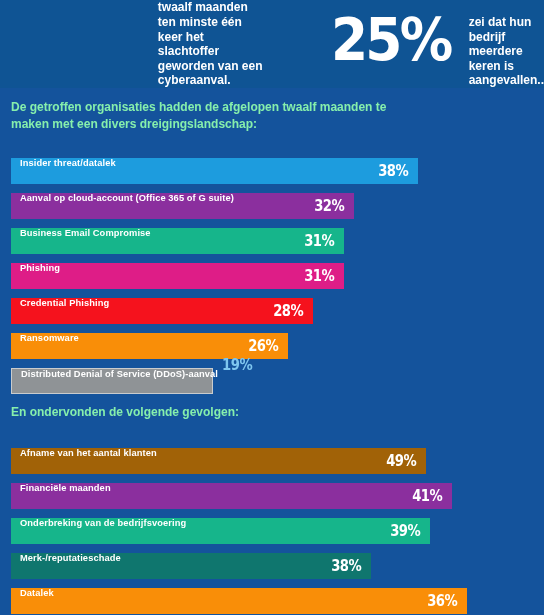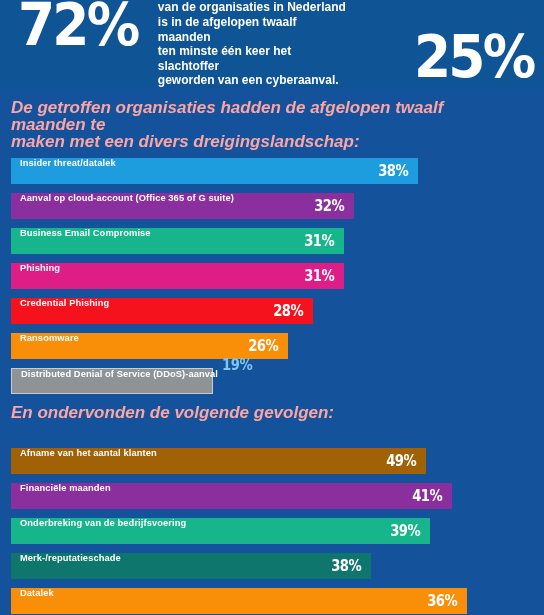--- a/index.html
+++ b/index.html
@@ -59,27 +59,26 @@
     margin-left: 10px;
     white-space: pre-line;
     font-weight: 700;
   }
   .stat-block.second .stat-text { margin-left: 8px; }
 
   
   .section-heading {
     position: absolute;
     left: 11px;
-    color: #fca5a5;
-    font-size: 17px;
+    color: #86efac;
+    font-size: 12px;
     font-weight: 700;
     line-height: 17px;
     white-space: pre-line;
     width: 500px;
-    font-style: italic;
   }
   #heading-threats { top: 99px; }
   #heading-consequences { top: 404px; }
 
   
   .chart {
     position: absolute;
     left: 11px;
   }
   #chart-threats { top: 142px; }
@@ -136,20 +135,23 @@
     <div class="stat-block first">
       <div class="big-number">72%</div>
       <div class="stat-text">van de organisaties in Nederland
 is in de afgelopen twaalf maanden
 ten minste één keer het slachtoffer
 geworden van een cyberaanval.</div>
     </div>
 
     <div class="stat-block second">
       <div class="big-number">25%</div>
+      <div class="stat-text">zei dat hun bedrijf
+meerdere keren is
+aangevallen..</div>
     </div>
 
   </div>
 
   <div class="section-heading" id="heading-threats">De getroffen organisaties hadden de afgelopen twaalf maanden te
 maken met een divers dreigingslandschap:</div>
 
   <div class="chart" id="chart-threats">
       <div class="bar-row">
         <div class="bar" style="width: 407px; background: rgb(29, 156, 222);">

